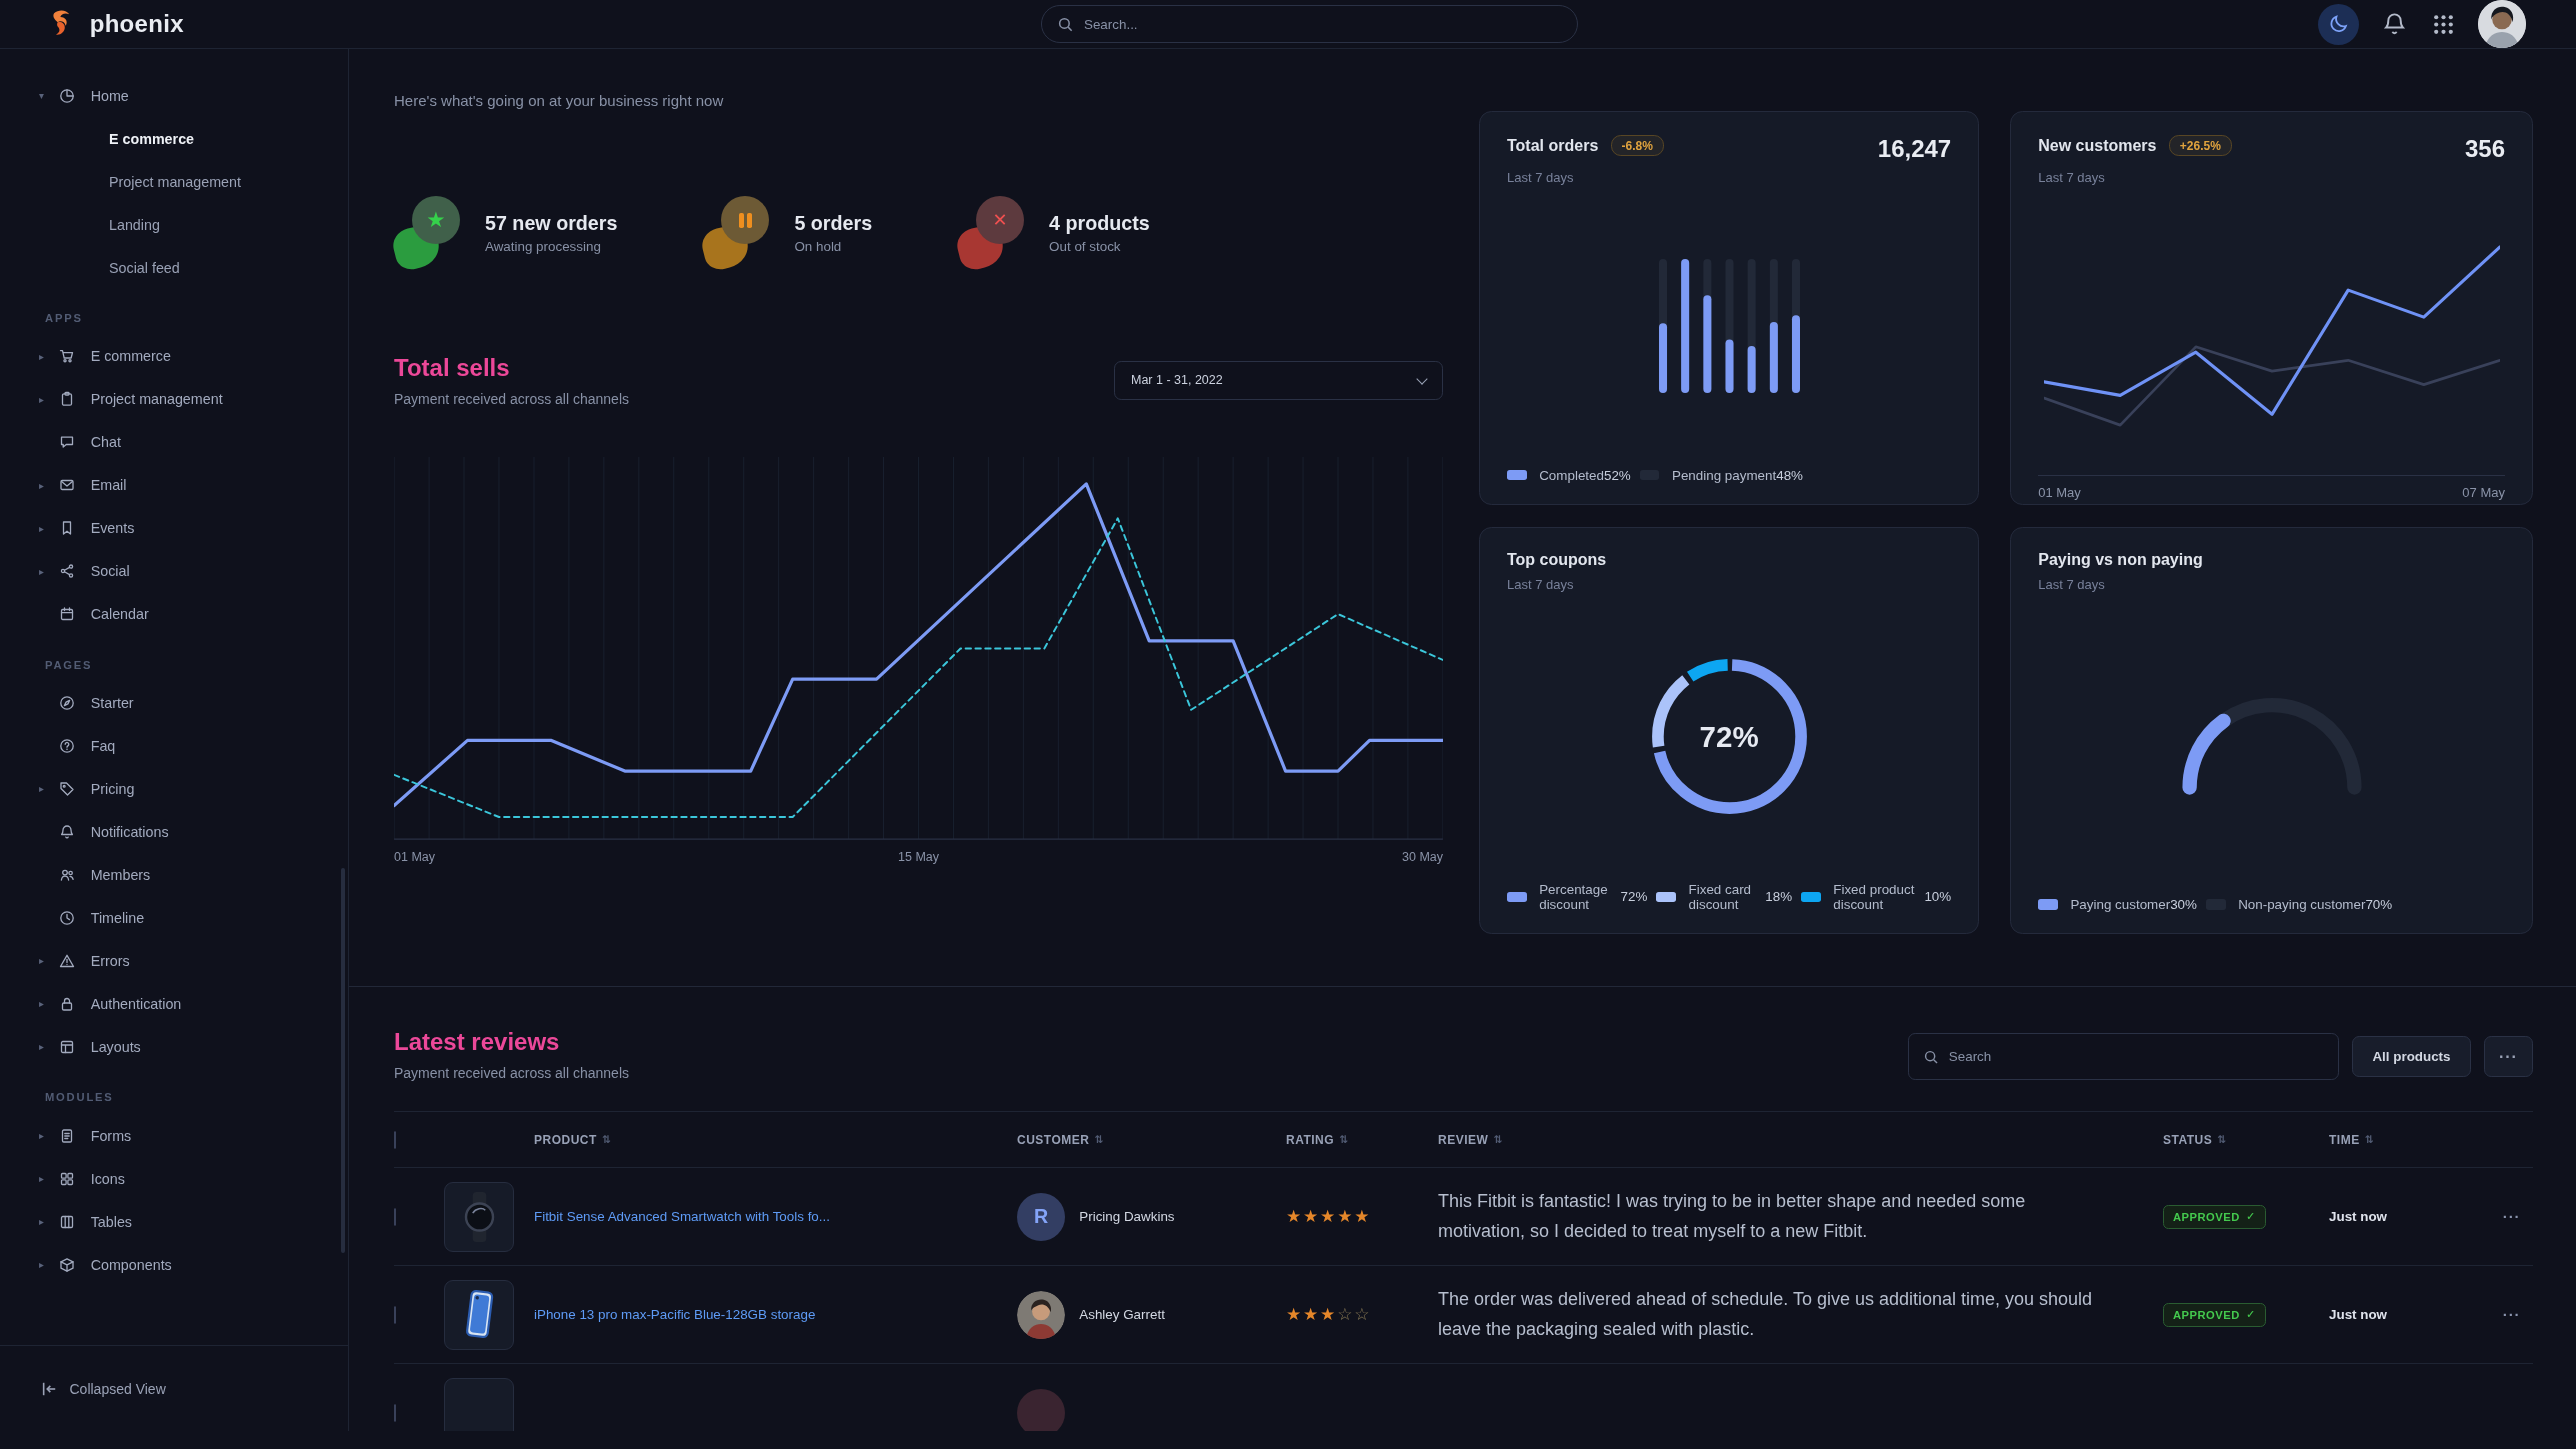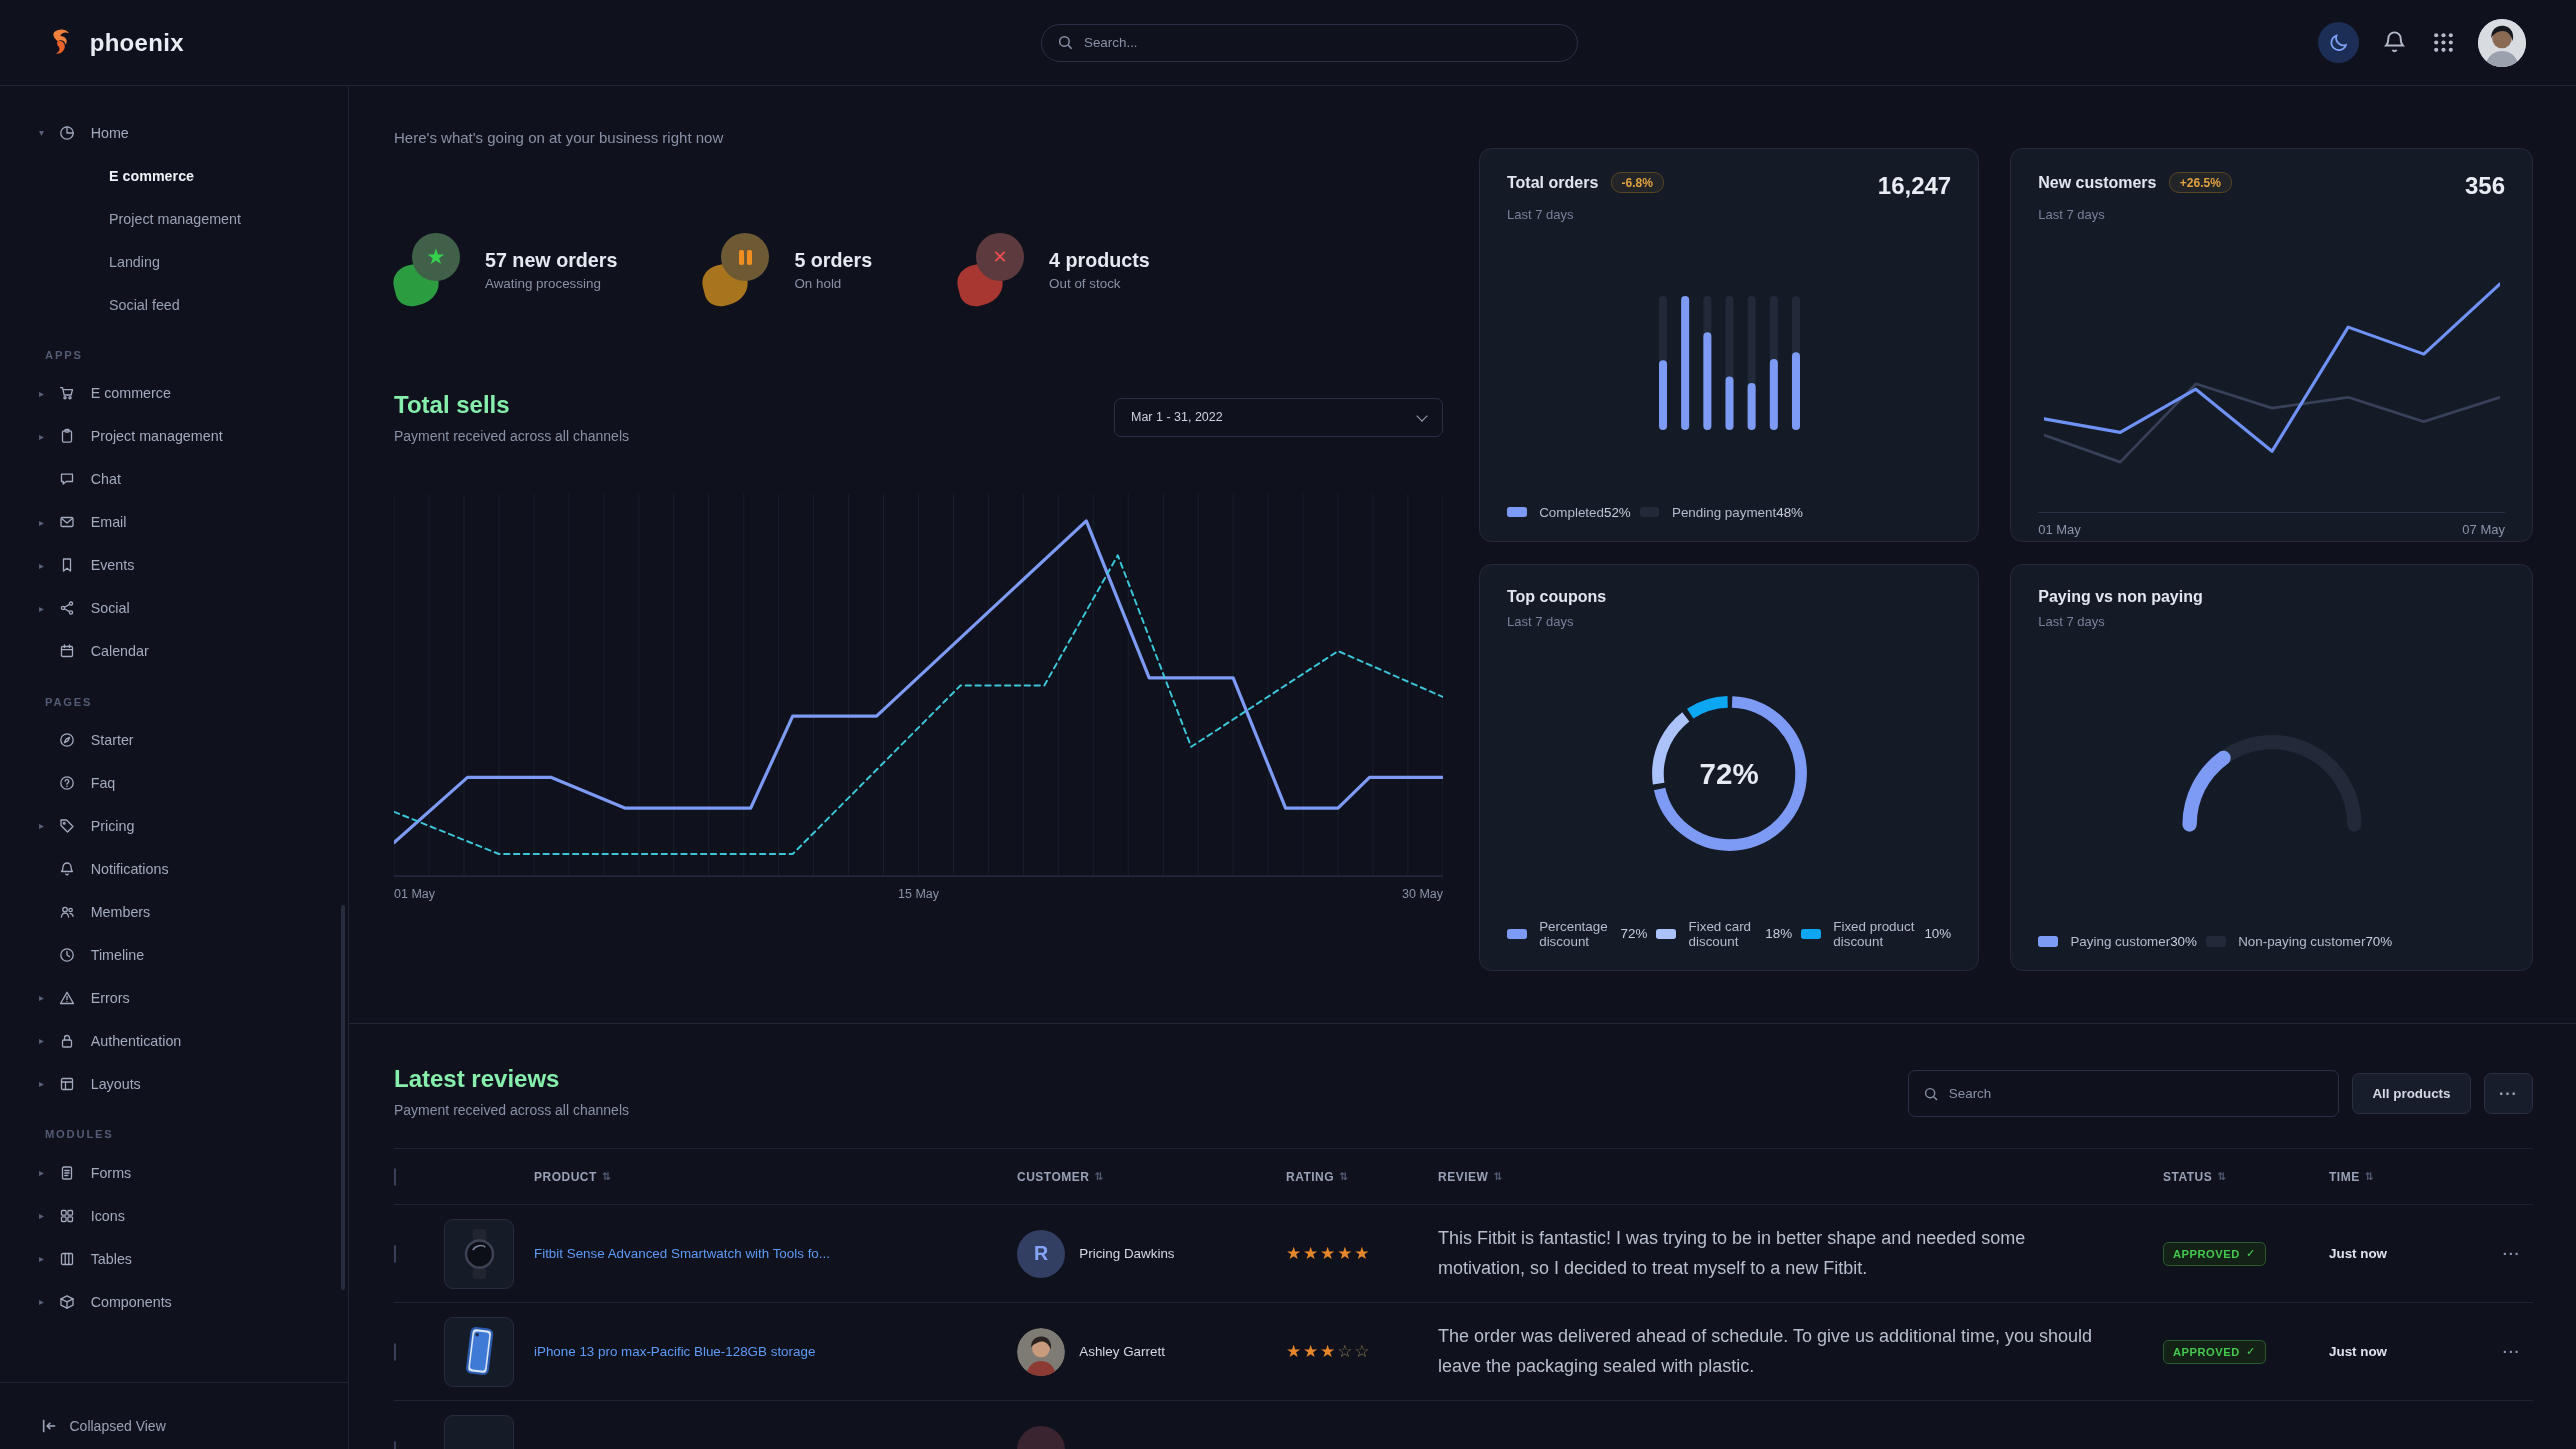--- a/index.html
+++ b/index.html
@@ -1,20 +1,20 @@
 <!DOCTYPE html>
 <html style="font-size:14.3px"><head>
 <meta charset="utf-8">
 <style>
   html,body{margin:0;padding:0;background:#0f111c;font-family:"Liberation Sans","DejaVu Sans",sans-serif;-webkit-font-smoothing:antialiased;}
   *{box-sizing:border-box;}
   .page{width:2576px;height:1449px;overflow:hidden;position:relative;background:#0f111c;color:#c6ccda;}
 
   
-  .topnav{height:86px;display:flex;align-items:center;border-bottom:0.9px solid #1e2433;position:relative;}
+  .topnav{height:49px;display:flex;align-items:center;border-bottom:0.9px solid #1e2433;position:relative;}
   .brand{display:flex;align-items:center;gap:10.7px;margin-left:47px;cursor:pointer;}
   .brand-name{font-size:24px;font-weight:700;color:#e9ecf2;letter-spacing:0.3px;}
   .nav-search{position:absolute;left:50%;top:50%;transform:translate(-46%,-50%);width:537px;height:38px;border:0.9px solid #2a3145;border-radius:19.7px;display:flex;align-items:center;padding:0 16px;gap:9px;background:#0f111c;}
   .nav-search input{flex:1;background:transparent;border:none;outline:none;color:#cdd3e0;font-size:13.4px;font-family:inherit;}
   .nav-search input::placeholder{color:#8era;}
   .nav-search input::placeholder{color:#8891a6;}
   .nav-right{margin-left:auto;display:flex;align-items:center;gap:22.4px;margin-right:50px;}
   .moon-btn{width:41px;height:41px;border-radius:50%;background:#1c2e55;display:flex;align-items:center;justify-content:center;cursor:pointer;}
   .icon-btn{background:none;border:none;cursor:pointer;display:flex;align-items:center;justify-content:center;padding:0;}
   .avatar-top{width:48px;height:48px;border-radius:50%;overflow:hidden;cursor:pointer;background:#d6d9de;}
@@ -44,21 +44,21 @@
   .stat-icon .blob{position:absolute;left:0;top:32px;width:45px;height:41px;border-radius:46% 54% 58% 42%;transform:rotate(-14deg);display:block;}
   .stat-icon .ring{position:absolute;left:18px;top:1.8px;width:48px;height:48px;border-radius:50%;display:flex;align-items:center;justify-content:center;font-size:21.5px;}
   .theme-green .blob{background:#2b9c3f;} .theme-green .ring{background:#40604a;color:#35d14b;}
   .theme-orange .blob{background:#a8741d;} .theme-orange .ring{background:#6d5a35;color:#ef8f1f;}
   .theme-red .blob{background:#a83732;} .theme-red .ring{background:#5d3a3e;color:#ef5050;font-size:18px;font-weight:700;}
   .pausebars{width:4.5px;height:14.3px;background:#ef8f1f;border-radius:1.8px;box-shadow:8px 0 0 #ef8f1f;display:block;margin-right:8px;}
   .stat-value{font-size:19.7px;font-weight:800;color:#e6e9f0;}
   .stat-sub{font-size:13.4px;color:#8891a6;margin-top:3.6px;}
 
   .sells-head{display:flex;align-items:flex-start;justify-content:space-between;margin-top:82px;}
-  .h2{margin:0;font-size:24px;font-weight:800;color:#86efac;}
+  .h2{margin:0;font-size:24px;font-weight:800;color:#ec4899;}
   .h2-sub{margin-top:9px;font-size:14px;color:#8891a6;}
   .date-select{display:flex;align-items:center;justify-content:space-between;width:329px;height:39px;border:0.9px solid #2a3145;border-radius:7.2px;padding:0 16px;color:#ccd2df;font-size:12.5px;cursor:pointer;margin-top:7.2px;}
   .chev{width:8px;height:8px;border-right:1.8px solid #9aa2b6;border-bottom:1.8px solid #9aa2b6;transform:rotate(45deg);margin-top:-3.6px;}
   .ts-chart{margin-top:50px;height:383px;position:relative;}
   .ts-labels{display:flex;justify-content:space-between;margin-top:10.7px;font-size:12.5px;color:#8a93a8;}
 
   
   .cards{width:1054px;flex-shrink:0;margin-top:30px;display:grid;grid-template-columns:1fr 1fr;grid-template-rows:394px 407px;gap:22.4px 31px;}
   .card{background:#151a27;border:0.9px solid #242a3c;border-radius:12.5px;padding:23px 27px 21.5px;display:flex;flex-direction:column;}
   .card-head{display:flex;align-items:flex-start;justify-content:space-between;}

